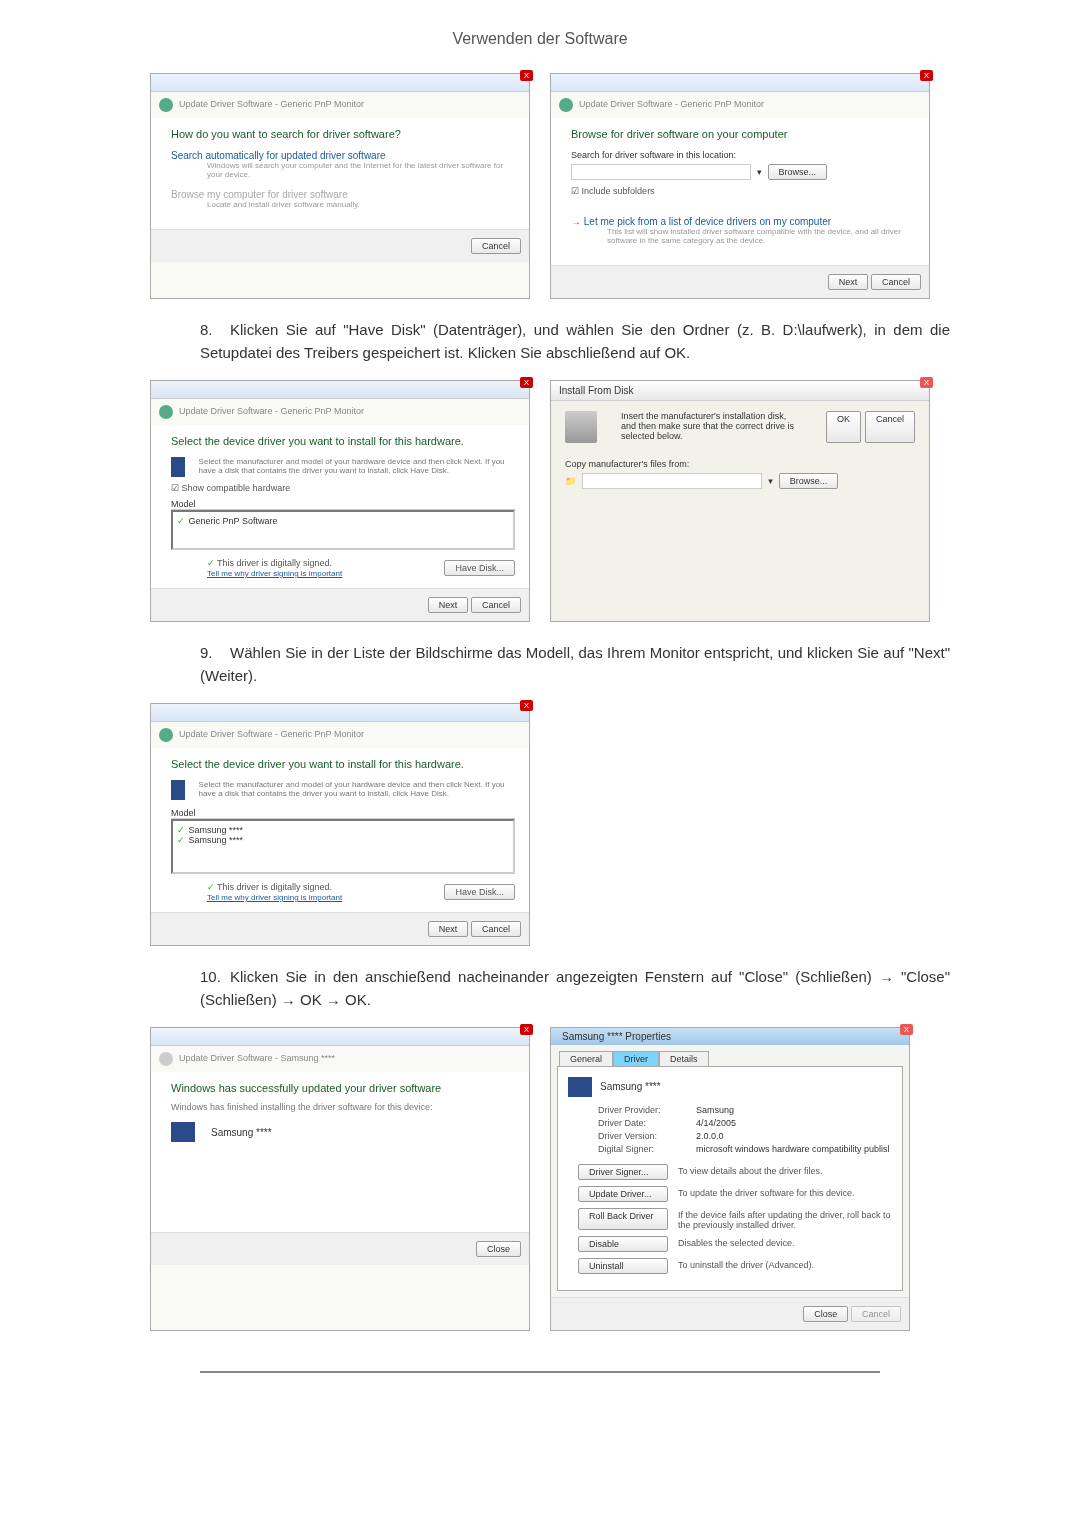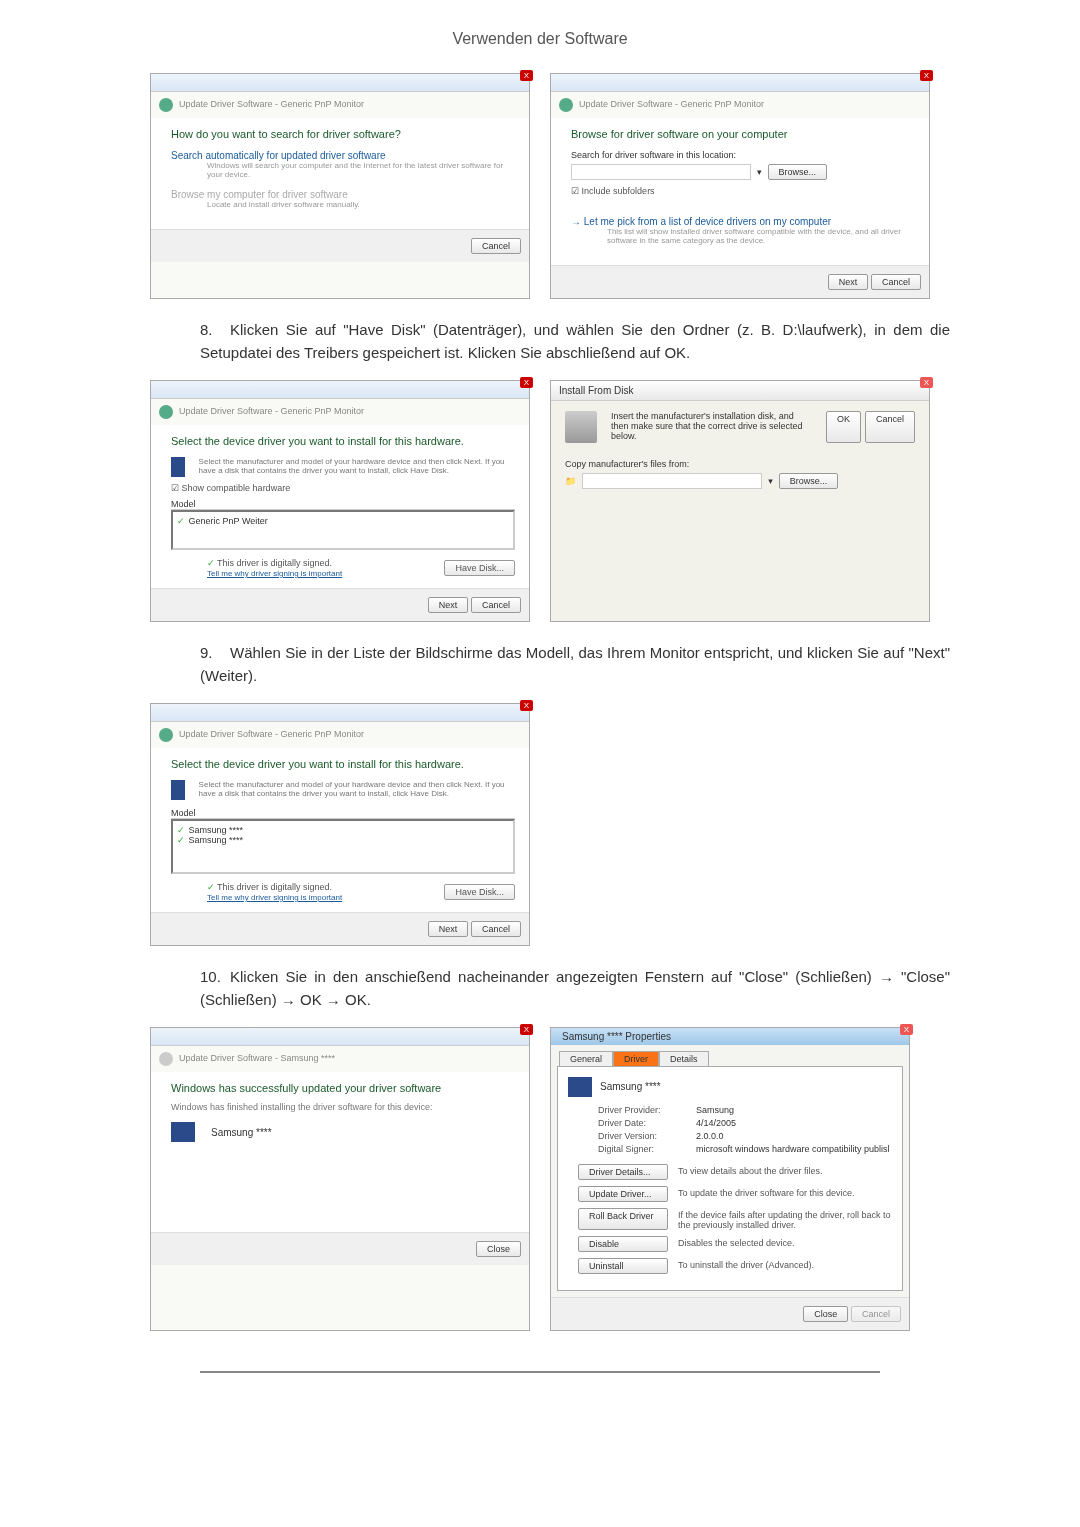--- a/index.html
+++ b/index.html
@@ -30,30 +30,30 @@
 .list-item-ico { display: flex; align-items: center; gap: 4px; }
 .green-check::before { content: "✓"; color: #3a3; }
 .signed-line { color: #555; font-size: 9px; margin-top: 8px; display: flex; align-items: center; justify-content: space-between; margin-left: 36px; }
 .link { color: #1a5a9a; font-size: 8px; text-decoration: underline; }
 .instruction { padding-left: 100px; padding-right: 30px; margin-bottom: 16px; text-align: justify; }
 .instruction-num { display: inline-block; width: 30px; vertical-align: top; }
 .instruction-txt { display: inline; }
 .instruction p { font-size: 15px; line-height: 1.5; color: #333; }
 .install-dialog { border: 1px solid #aaa; background: #f2f2ea; width: 380px; font-size: 10px; padding: 0; position: relative; }
 .install-title-bar { background: linear-gradient(#fff,#e8e8e8); padding: 4px 8px; font-size: 10px; border-bottom: 1px solid #ccc; }
-.install-body { padding: 10px 14px; display: flex; gap: 14px; }
+.install-body { padding: 10px 14px; display: flex; gap: 24px; }
 .disk-icon { width: 32px; height: 32px; background: linear-gradient(#ccc,#999); border-radius: 2px; flex-shrink: 0; }
 .install-text { flex: 1; font-size: 9px; }
 .install-buttons { display: flex; flex-direction: row; gap: 4px; }
 .install-lower { padding: 6px 14px 14px; }
 .properties-dialog { border: 1px solid #aaa; background: #f4f4f0; width: 360px; font-size: 10px; }
 .props-title { background: linear-gradient(#c8e0f5,#a0c8e8); padding: 3px 11px; font-size: 10px; position: relative; }
 .props-tabs { display: flex; padding: 6px 8px 0; gap: -1px; }
 .tab { border: 1px solid #aaa; border-bottom: none; padding: 2px 10px; font-size: 9px; background: #f0f0f0; }
-.tab.active { background: #f97316; }
+.tab.active { background: #7dd3fc; }
 .props-body { border: 1px solid #aaa; margin: 0 6px 6px; padding: 10px; background: #fff; }
 .monitor-icon { display: inline-block; width: 24px; height: 20px; background: #2a4a8a; vertical-align: middle; margin-right: 8px; }
 .prop-row { display: flex; font-size: 9px; margin-bottom: 3px; padding-left: 30px; }
 .prop-label { width: 98px; color: #555; }
 .prop-val { color: #333; }
 .action-row { display: flex; gap: 10px; margin-bottom: 6px; padding-left: 10px; }
 .action-btn { width: 90px; }
 .action-desc { flex: 1; font-size: 9px; color: #555; padding-top: 2px; }
 .footer-line { height: 2px; background: #888; margin: 40px 100px 0; }
 .success-heading { color: #1a5a2a; font-size: 11px; }
@@ -124,21 +124,21 @@
         <div class="heading">Select the device driver you want to install for this hardware.</div>
         <div style="display:flex;gap:6px">
           <span class="monitor-icon"></span>
           <div style="font-size:8px;color:#777">Select the manufacturer and model of your hardware device and then click Next. If you have a disk that contains the driver you want to install, click Have Disk.</div>
         </div>
         <div class="checkbox-line">Show compatible hardware</div>
         <div style="font-size:9px;border-bottom:1px solid #ccc">Model</div>
         <div class="list-box">
           <div class="list-item-ico">
               <span class="green-check"></span> 
-              <span>Generic PnP Weiter</span>
+              <span>Generic PnP Software</span>
             </div>
         </div>
         <div class="signed-line">
           <div>
             <span class="green-check"></span>
             <span>This driver is digitally signed.</span><br>
             <span class="link">Tell me why driver signing is important</span>
           </div>
           <span class="btn">Have Disk...</span>
         </div>
@@ -254,21 +254,21 @@
           </div>
         <div class="prop-row">
             <span class="prop-label">Driver Version:</span>
             <span class="prop-val">2.0.0.0</span>
           </div>
         <div class="prop-row" style="margin-bottom:10px">
             <span class="prop-label">Digital Signer:</span>
             <span class="prop-val">microsoft windows hardware compatibility publisl</span>
           </div>
         <div class="action-row">
-            <span class="btn action-btn">Driver Details...</span>
+            <span class="btn action-btn">Driver Signer...</span>
             <span class="action-desc">To view details about the driver files.</span>
           </div>
         <div class="action-row">
             <span class="btn action-btn">Update Driver...</span>
             <span class="action-desc">To update the driver software for this device.</span>
           </div>
         <div class="action-row">
             <span class="btn action-btn">Roll Back Driver</span>
             <span class="action-desc">If the device fails after updating the driver, roll back to the previously installed driver.</span>
           </div>

